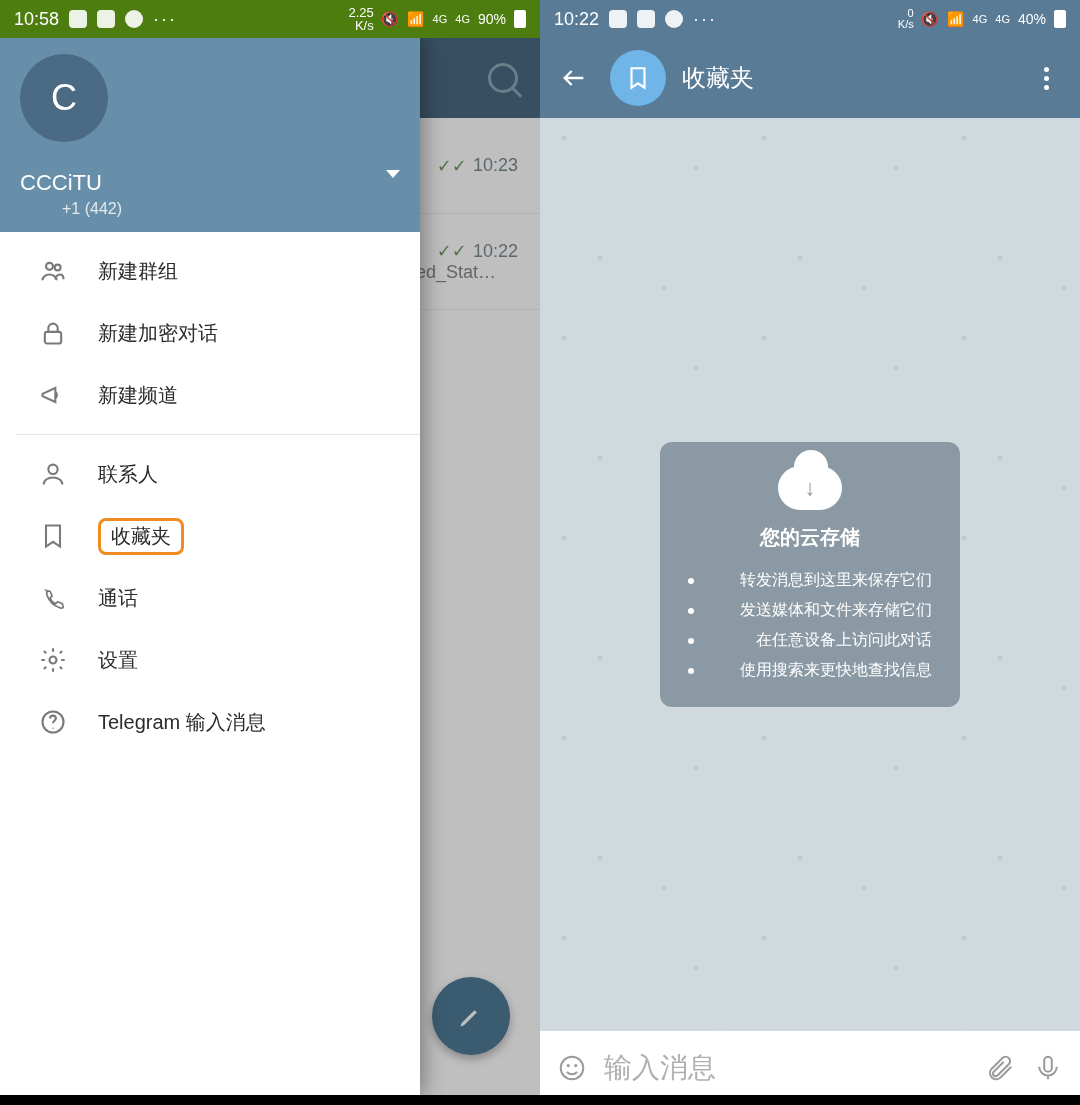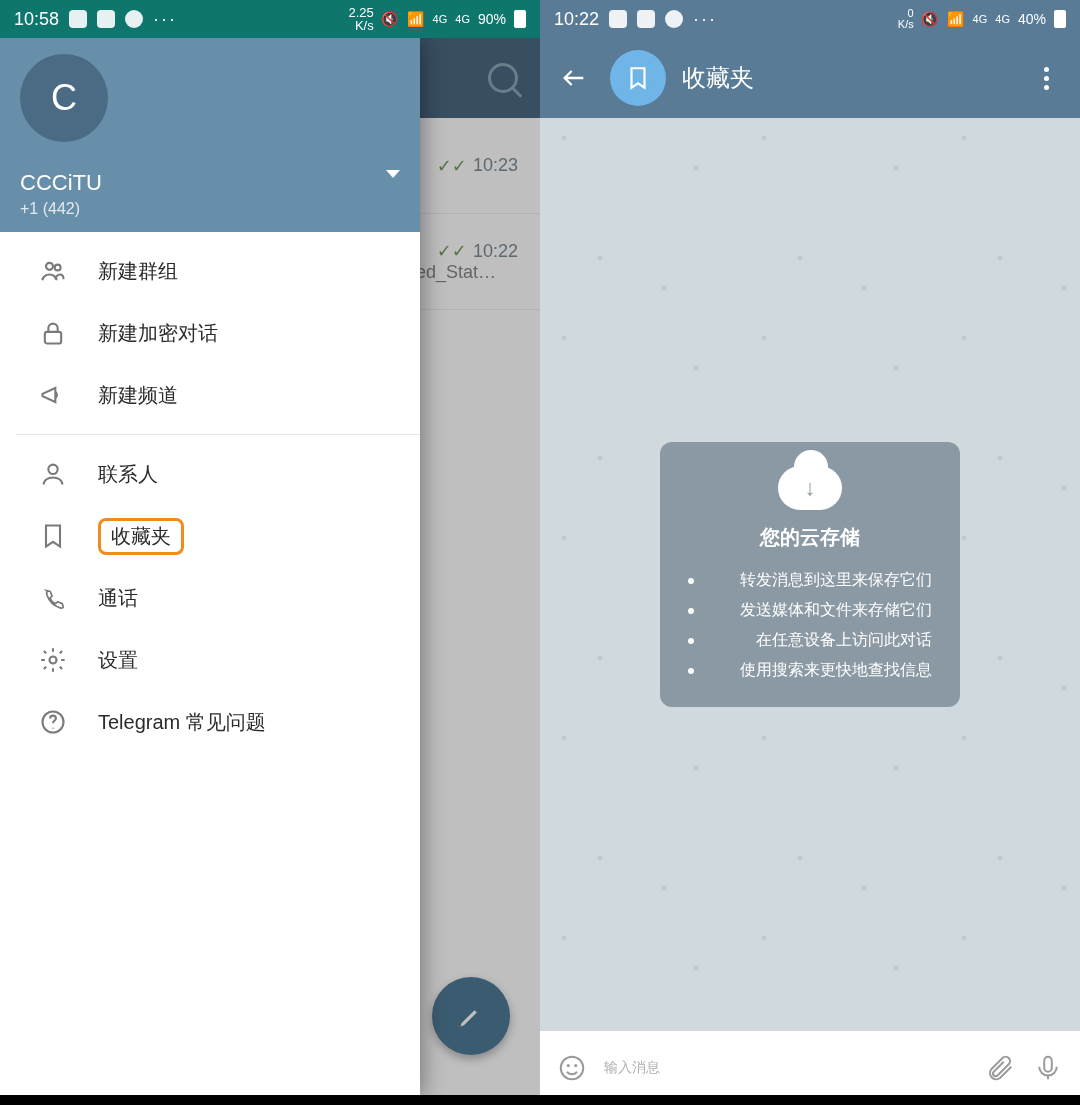--- a/index.html
+++ b/index.html
@@ -4,21 +4,21 @@
 <style>
 *{margin:0;padding:0;box-sizing:border-box;font-family:-apple-system,"Helvetica Neue",Arial,"PingFang SC","Microsoft YaHei",sans-serif;}
 html,body{width:1080px;height:1105px;background:#fff;overflow:hidden;}
 .wrap{display:flex;width:1080px;height:1105px;}
 .phone{width:540px;height:1105px;position:relative;background:#fff;display:flex;flex-direction:column;}
 .bottombar{position:absolute;bottom:0;left:0;right:0;height:10px;background:#000;}
 
 .wm{position:absolute;inset:0;opacity:.05;pointer-events:none;background:repeating-linear-gradient(-30deg,transparent 0 120px,rgba(0,0,0,.1) 120px 122px);}
 
 
-.status{height:38px;background:#0f766e;color:#fff;display:flex;align-items:center;padding:0 14px;font-size:18px;font-weight:500;gap:10px;position:relative;z-index:50;}
+.status{height:38px;background:#4d7c0f;color:#fff;display:flex;align-items:center;padding:0 14px;font-size:18px;font-weight:500;gap:10px;position:relative;z-index:50;}
 .status.light{background:#597b95;}
 .status .left{display:flex;align-items:center;gap:10px;}
 .status .right{margin-left:auto;display:flex;align-items:center;gap:8px;font-size:14px;}
 .sicon{width:18px;height:18px;background:#fff;border-radius:4px;opacity:.9;}
 .sicon.round{border-radius:50%;}
 .dots3{letter-spacing:2px;}
 
 
 .left-phone .underlay{position:absolute;inset:0;top:38px;background:#fff;}
 .left-phone .underlay .chatheader{height:80px;background:#4b6a83;display:flex;align-items:center;justify-content:flex-end;padding:0 22px;}
@@ -29,21 +29,21 @@
 .left-phone .underlay .line2{font-size:18px;color:#888;padding-right:22px;text-align:right;}
 .left-phone .underlay .fab{position:absolute;right:30px;bottom:50px;width:78px;height:78px;border-radius:50%;background:#4f7a97;display:flex;align-items:center;justify-content:center;box-shadow:0 4px 10px rgba(0,0,0,.3);}
 .left-phone .underlay .fab svg{width:28px;height:28px;fill:#fff;}
 
 .left-phone .scrim{position:absolute;inset:0;top:38px;background:rgba(0,0,0,.25);z-index:5;}
 
 .drawer{position:absolute;top:38px;left:0;bottom:10px;width:420px;background:#fff;box-shadow:4px 0 20px rgba(0,0,0,.35);z-index:10;display:flex;flex-direction:column;}
 .drawer .head{background:#688fa9;color:#fff;padding:16px 20px 14px;}
 .drawer .avatar{width:88px;height:88px;border-radius:50%;background:#4b6a83;display:flex;align-items:center;justify-content:center;font-size:36px;font-weight:500;margin-bottom:28px;}
 .drawer .uname{font-size:22px;font-weight:500;}
-.drawer .uphone{font-size:16px;opacity:.8;margin-top:4px;}
+.drawer .uphone{font-size:16px;opacity:.8;margin-top:4px;margin-left:42px;}
 .drawer .head .row2{display:flex;align-items:flex-start;justify-content:space-between;}
 .drawer .caret{width:0;height:0;border-left:7px solid transparent;border-right:7px solid transparent;border-top:8px solid #fff;margin-bottom:6px;}
 
 .menu{flex:1;overflow:auto;padding-top:8px;padding-left:16px;}
 .mitem{height:62px;display:flex;align-items:center;padding:0 22px;gap:30px;font-size:20px;color:#2b2b2b;cursor:pointer;}
 .mitem .ico{width:30px;height:30px;display:flex;align-items:center;justify-content:center;color:#7a7a7a;}
 .mitem .ico svg{width:28px;height:28px;stroke:#7a7a7a;fill:none;stroke-width:1.8;}
 .menu .sep{height:1px;background:#e5e5e5;margin:8px 0;}
 .highlight{border:3px solid #ef8b1f;border-radius:8px;padding:2px 10px;}
 
@@ -70,21 +70,21 @@
 .card .cloud:before{content:"";position:absolute;width:34px;height:34px;background:#fff;border-radius:50%;top:-16px;left:16px;}
 .card .cloud:after{content:"↓";position:absolute;left:50%;top:50%;transform:translate(-50%,-50%);color:rgba(132,148,157,.92);font-size:22px;font-weight:bold;}
 .card .ctitle{font-size:20px;font-weight:600;margin-bottom:14px;}
 .card ul{list-style:none;text-align:right;font-size:16px;line-height:1;}
 .card ul li{padding:7px 0 7px 18px;position:relative;}
 .card ul li:before{content:"";position:absolute;left:0;top:13px;width:6px;height:6px;background:#fff;border-radius:50%;}
 
 .inputbar{height:74px;background:#fff;display:flex;align-items:center;padding:0 16px;gap:16px;}
 .inputbar .emo,.inputbar .att,.inputbar .mic{width:32px;height:32px;display:flex;align-items:center;justify-content:center;}
 .inputbar svg{width:30px;height:30px;stroke:#9a9a9a;fill:none;stroke-width:1.6;}
-.inputbar .txt{flex:1;font-size:14px;color:#b0b0b0;}
+.inputbar .txt{flex:1;font-size:28px;color:#b0b0b0;}
 </style>
 </head>
 <body>
 
 <div class="wrap">
 
   <div class="phone left-phone">
     <div class="wm"></div>
     <div class="status">
       <div class="left">
@@ -202,21 +202,21 @@
             </span>
           <span>设置</span>
         </div>
         <div class="mitem">
           <span class="ico">
               <svg viewBox="0 0 24 24">
                 <circle cx="12" cy="12" r="9"></circle>
                 <path d="M9.5 9a2.5 2.5 0 115 0c0 1.5-2.5 2-2.5 4M12 17v.5"></path>
               </svg>
             </span>
-          <span>Telegram 常见问题</span>
+          <span>Telegram 输入消息</span>
         </div>
       </div>
     </div>
     <div class="bottombar"></div>
   </div>
 
   <div class="phone right-phone">
     <div class="wm"></div>
     <div class="status light">
       <div class="left">

